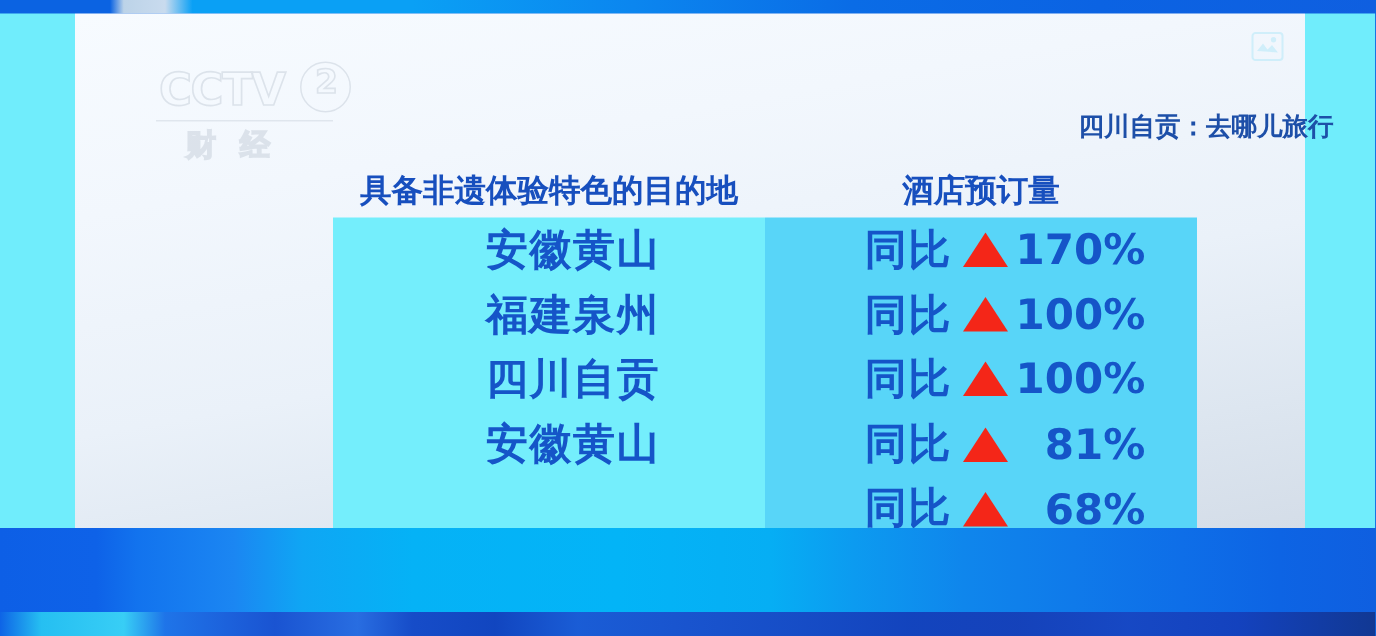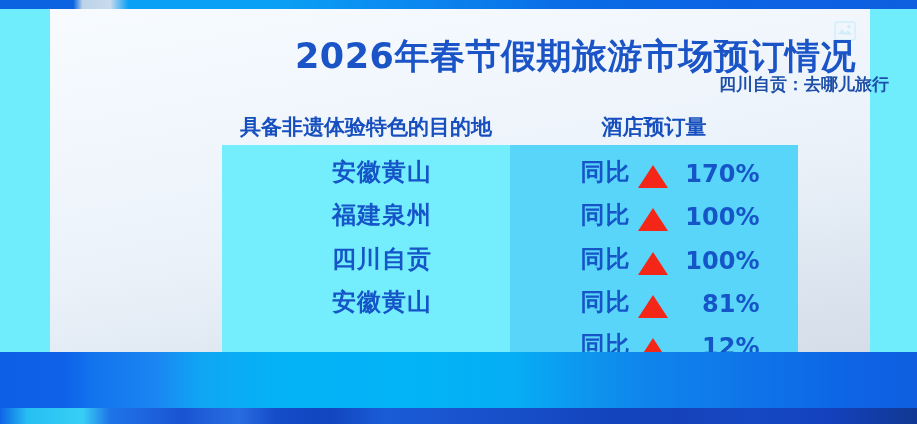--- a/index.html
+++ b/index.html
@@ -185,23 +185,23 @@
     width: 288px; height: 100%;
     background: #74eefc;
   }
   .col-right {
     width: 288px; height: 100%;
     background: #58d5f8;
   }
   .cell {
     height: 43.2px;
     display: flex;
-    align-items: flex-end;
+    align-items: center;
     justify-content: center;
-    font-size: 24px;
+    font-size: 28px;
     font-weight: 700;
     color: #1555c8;
     white-space: nowrap;
     padding-left: 32px;
   }
   .cell .lbl { letter-spacing: 1px; }
 
   
   .val-cell {
     gap: 0;
@@ -229,30 +229,37 @@
 
 <div id="screen">
 
   <div class="top-band"></div>
 
   <div class="side-strip left"></div>
   <div class="side-strip right"></div>
 
   <div class="main-panel">
 
+    <div class="cctv-logo">
+      <div class="cctv-text">CCTV</div>
+      <div class="cctv-two">
+        <span>2</span>
+      </div>
+      <div class="cctv-underline"></div>
+      <div class="cctv-sub">财经</div>
+    </div>
 
     <div class="corner-icon">
       <svg width="22" height="20" viewBox="0 0 22 20" aria-hidden="true">
         <rect x="1" y="1" width="20" height="18" rx="2" fill="none" stroke="#a9e6f8" stroke-width="1.4"></rect>
         <path d="M4 13 L8 8 L11 12 L14 9 L18 14 Z" fill="#a9e6f8"></path>
         <circle cx="15" cy="5.5" r="1.8" fill="#a9e6f8"></circle>
       </svg>
     </div>
 
-    <div class="headline">2026年春节假期旅游市场预订情况</div>
     <div class="source">四川自贡：去哪儿旅行</div>
 
     <div class="col-headers">
       <div class="ch left-h">具备非遗体验特色的目的地</div>
       <div class="ch right-h">酒店预订量</div>
     </div>
 
     <div class="table-wrap">
 
       <div class="col-left">
@@ -287,21 +294,21 @@
           <span class="num">100%</span>
         </div>
         <div class="cell val-cell">
           <span class="yoy">同比</span>
           <span class="tri"></span>
           <span class="num">81%</span>
         </div>
         <div class="cell val-cell">
           <span class="yoy">同比</span>
           <span class="tri"></span>
-          <span class="num">12%</span>
+          <span class="num">68%</span>
         </div>
       </div>
 
     </div>
 
   </div>
 
   <div class="bottom-band"></div>
 
 </div>

